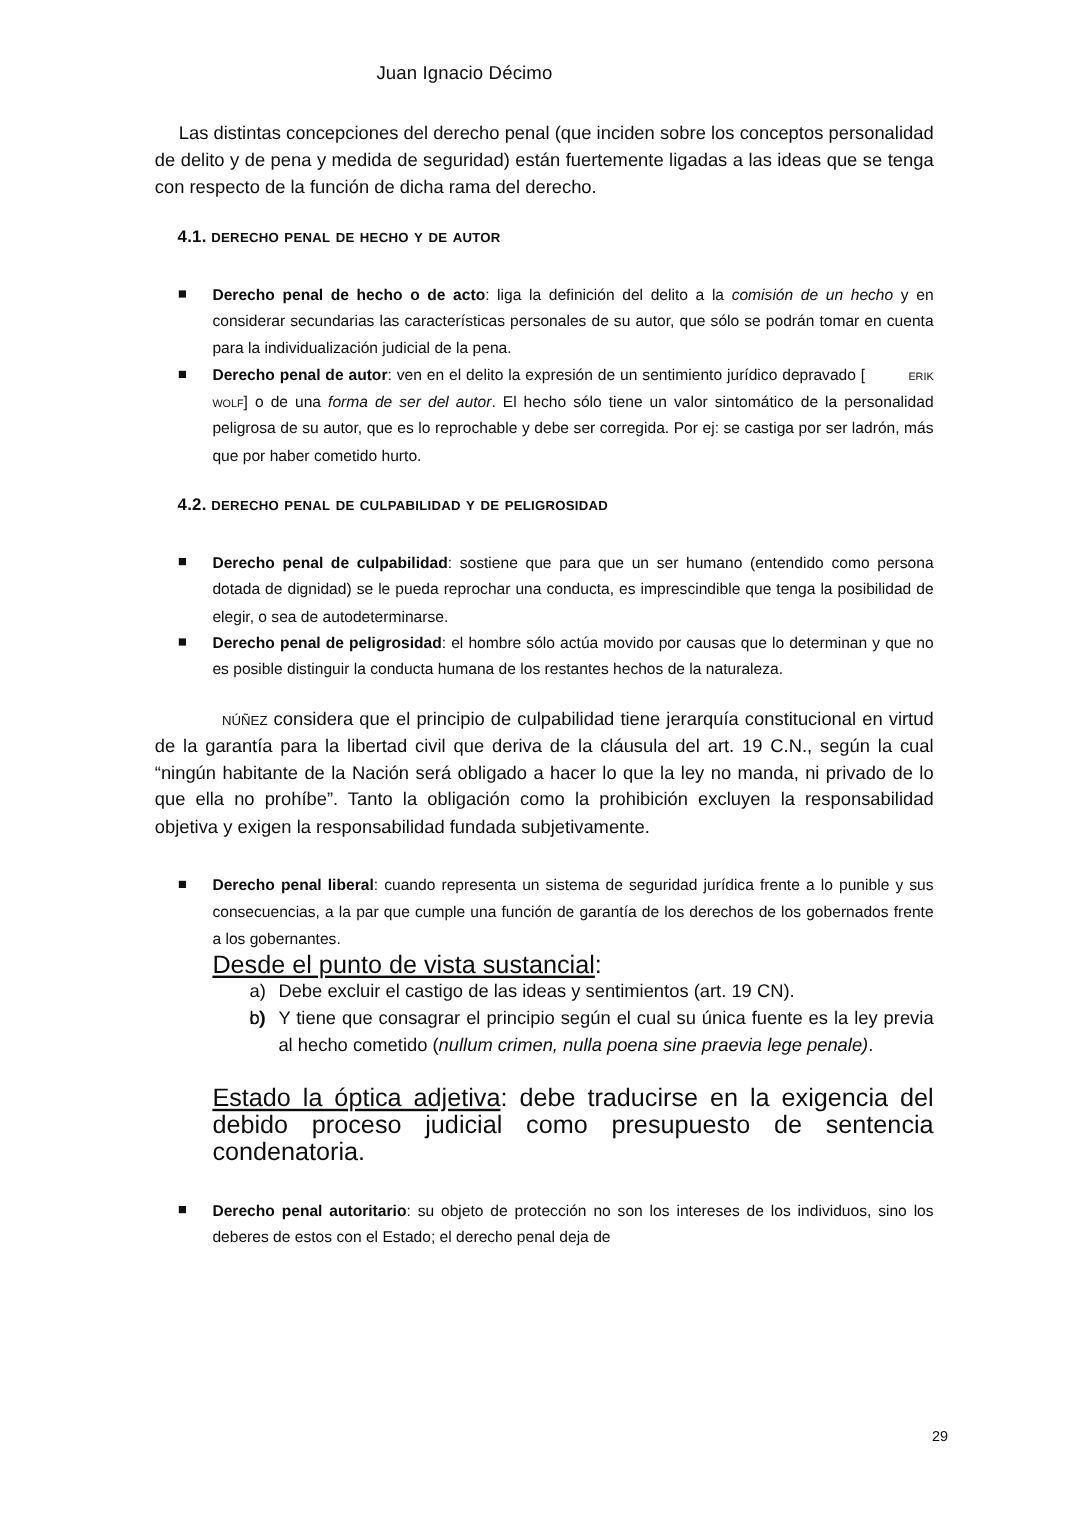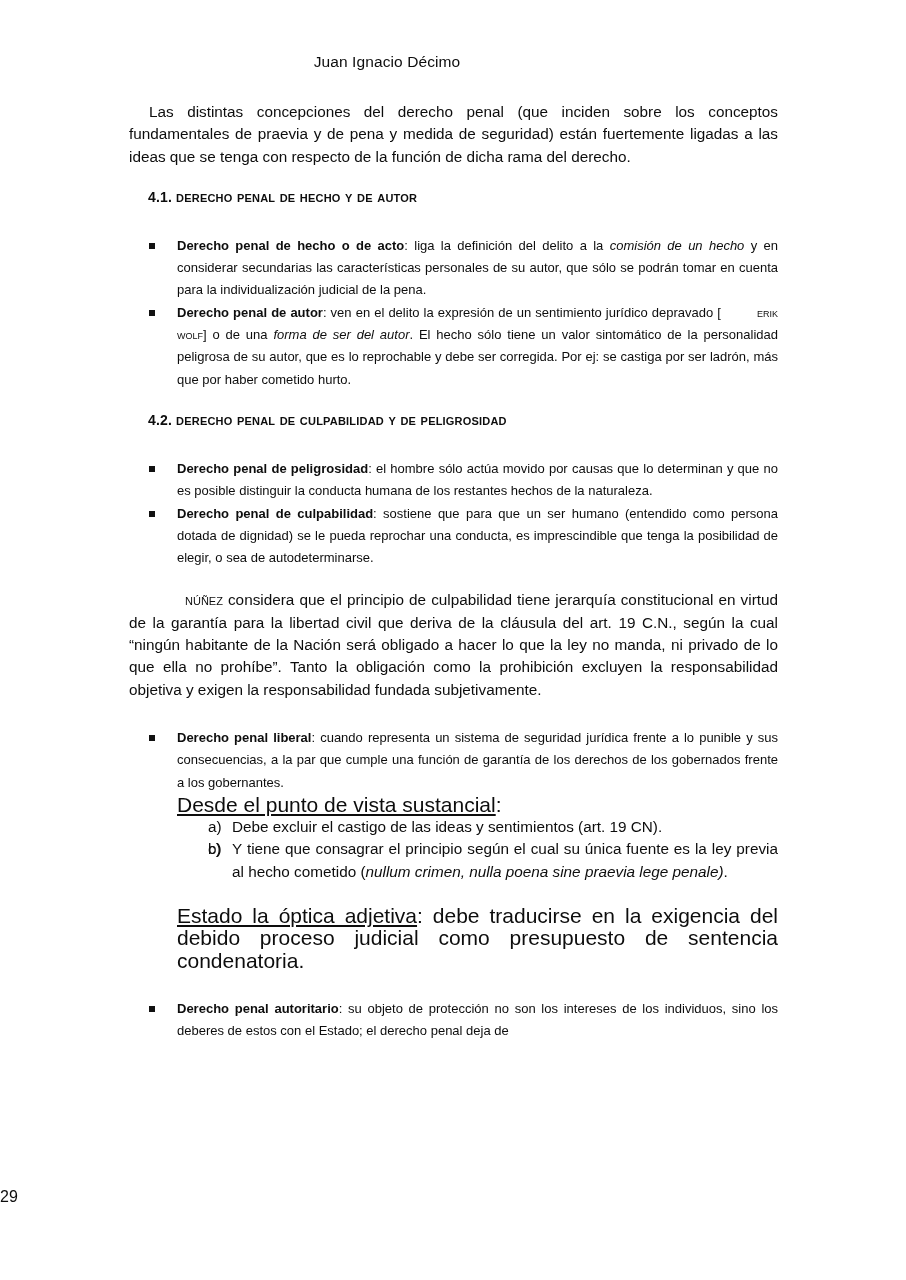--- a/index.html
+++ b/index.html
@@ -163,35 +163,36 @@
   .gap-sm { height: 13px; }
   .gap-md { height: 20px; }
   .gap-lg { height: 22px; }
 
   
   .page-number {
     position: absolute;
     top: 1187px;
     left: 0;
     width: 778px;
-    text-align: left;
-    font-size: 16px;
+    text-align: right;
+    font-size: 12px;
     line-height: 20px;
+    padding-left: 12px;
   }
 </style>
 </head>
 <body>
 
 <div class="page">
 
   <div class="running-header">Juan Ignacio Décimo</div>
 
   <div class="content">
 
-    <p class="body-par">Las distintas concepciones del derecho penal (que inciden sobre los conceptos fundamentales de praevia y de pena y medida de seguridad) están fuertemente ligadas a las ideas que se tenga con respecto de la función de dicha rama del derecho.</p>
+    <p class="body-par">Las distintas concepciones del derecho penal (que inciden sobre los conceptos personalidad de delito y de pena y medida de seguridad) están fuertemente ligadas a las ideas que se tenga con respecto de la función de dicha rama del derecho.</p>
 
     <p class="section-head">
       <span class="num">4.1.</span>
       <span class="sc">Derecho penal de hecho y de autor</span>
     </p>
 
     <div class="gap-sm"></div>
 
     <p class="bullet">
       <span class="marker"><i></i></span><b>Derecho penal de hecho o de acto</b><span>: liga la definición del delito a la </span><i>comisión de un hecho</i><span> y en considerar secundarias las características personales de su autor, que sólo se podrán tomar en cuenta para la individualización judicial de la pena.</span>
@@ -202,25 +203,25 @@
     </p>
 
     <p class="section-head">
       <span class="num">4.2.</span>
       <span class="sc">Derecho penal de culpabilidad y de peligrosidad</span>
     </p>
 
     <div class="gap-sm"></div>
 
     <p class="bullet">
+      <span class="marker"><i></i></span><b>Derecho penal de culpabilidad</b><span>: sostiene que para que un ser humano (entendido como persona dotada de dignidad) se le pueda reprochar una conducta, es imprescindible que tenga la posibilidad de elegir, o sea de autodeterminarse.</span>
+    </p>
+
+    <p class="bullet">
       <span class="marker"><i></i></span><b>Derecho penal de peligrosidad</b><span>: el hombre sólo actúa movido por causas que lo determinan y que no es posible distinguir la conducta humana de los restantes hechos de la naturaleza.</span>
-    </p>
-
-    <p class="bullet">
-      <span class="marker"><i></i></span><b>Derecho penal de culpabilidad</b><span>: sostiene que para que un ser humano (entendido como persona dotada de dignidad) se le pueda reprochar una conducta, es imprescindible que tenga la posibilidad de elegir, o sea de autodeterminarse.</span>
     </p>
 
     <div class="gap-md"></div>
 
     <p class="body-par"><span class="smallcaps">Núñez</span><span> considera que el principio de culpabilidad tiene jerarquía constitucional en virtud de la garantía para la libertad civil que deriva de la cláusula del art. 19 C.N., según la cual “ningún habitante de la Nación será obligado a hacer lo que la ley no manda, ni privado de lo que ella no prohíbe”. Tanto la obligación como la prohibición excluyen la responsabilidad objetiva y exigen la responsabilidad fundada subjetivamente.</span></p>
 
 
     <div class="gap-sm"></div>
 
     <p class="bullet">

